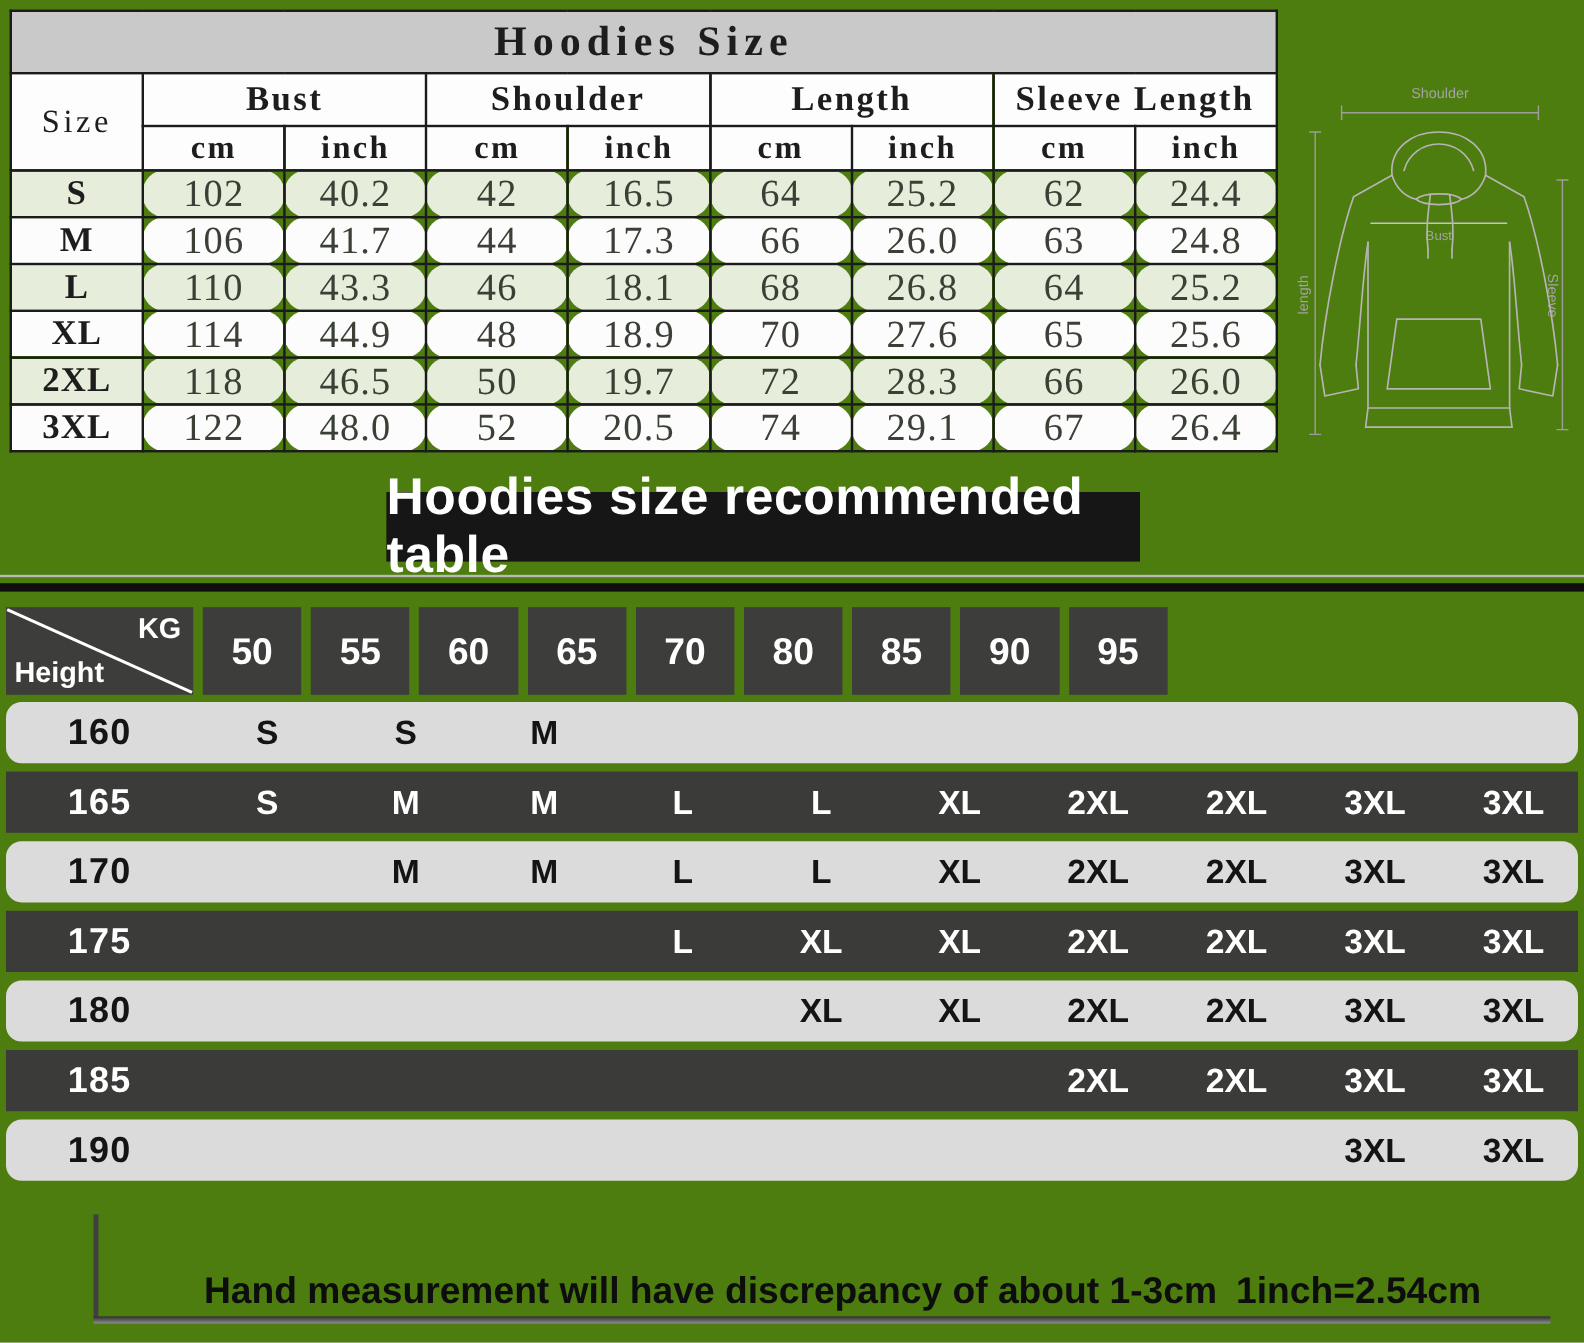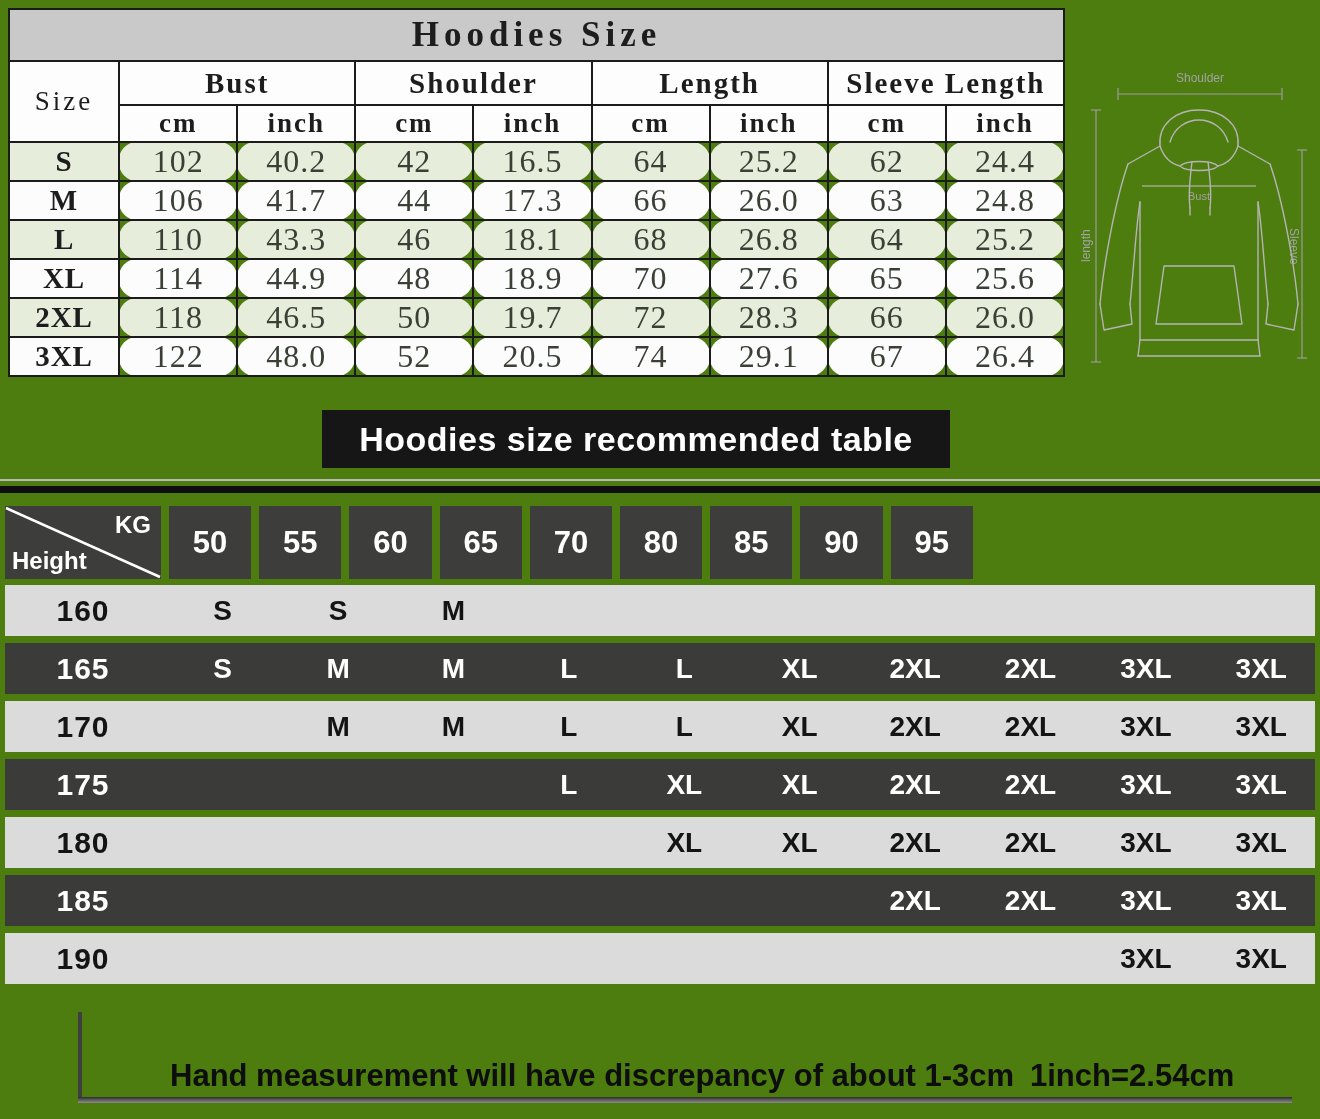--- a/index.html
+++ b/index.html
@@ -29,40 +29,40 @@
   .size-table tr.green{background:var(--green-row-bg);}
   .size-table tr.plain{background:#fcfcfc;}
 
   
   .diagram{position:absolute;left:1078px;top:66px;width:242px;height:318px;}
   .diagram svg{width:100%;height:100%;}
   .diagram text{font-family:"Liberation Sans",sans-serif;fill:#a3a3a3;}
 
   
   .banner{position:absolute;left:322px;top:410px;width:628px;height:58px;background:var(--banner-bg);
-          color:#fff;display:flex;align-items:center;justify-content:center;font-size:34px;
+          color:#fff;display:flex;align-items:center;justify-content:center;font-size:43px;
           font-weight:700;letter-spacing:0.5px;}
   .unit-note{position:absolute;left:957px;top:423px;font-size:31px;font-weight:700;color:#101010;}
 
   .hairline{position:absolute;left:0;top:479px;width:1320px;height:2px;background:#b9b9b9;}
   .divider{position:absolute;left:0;top:486px;width:1320px;height:7px;background:#0e0e0e;}
 
   
   .rec-header{position:absolute;left:5px;top:506px;width:1058px;height:73px;display:grid;
               grid-template-columns:156px repeat(10,1fr);column-gap:8px;}
   .corner-cell{position:relative;background:var(--header-cell-bg);color:#fff;}
   .corner-cell svg{position:absolute;left:0;top:0;width:100%;height:100%;}
   .corner-cell .kg{position:absolute;top:5px;right:10px;font-size:24px;font-weight:700;}
   .corner-cell .ht{position:absolute;bottom:4px;left:7px;font-size:24px;font-weight:700;}
   .w-cell{background:var(--header-cell-bg);color:#fff;display:flex;align-items:center;
           justify-content:center;font-size:31px;font-weight:700;}
   .rec-rows{position:absolute;left:5px;top:585px;width:1310px;}
   .rec-row{display:grid;grid-template-columns:156px repeat(10,1fr);column-gap:8px;height:51px;
            margin-bottom:7px;align-items:center;}
-  .rec-row.light{background:var(--light-row-bg);color:#141414;}
+  .rec-row.light{background:var(--light-row-bg);color:#141414;border-radius:13px;}
   .rec-row.dark{background:var(--dark-row-bg);color:#ffffff;}
   .rec-row .h{font-size:30px;font-weight:700;text-align:center;letter-spacing:1px;}
   .rec-row .c{font-size:28px;font-weight:700;text-align:center;}
 
   
   .v-line{position:absolute;left:78px;top:1012px;width:4px;height:88px;background:#3f3f3f;}
   .h-line{position:absolute;left:78px;top:1097px;width:1214px;height:6px;
           background:linear-gradient(#2d2d2d,#8d8d8d);}
   .note{position:absolute;left:170px;top:1058px;font-size:31px;font-weight:700;color:#0d0d0d;}
   .conv{position:absolute;left:1030px;top:1058px;font-size:31px;font-weight:700;color:#0d0d0d;}

